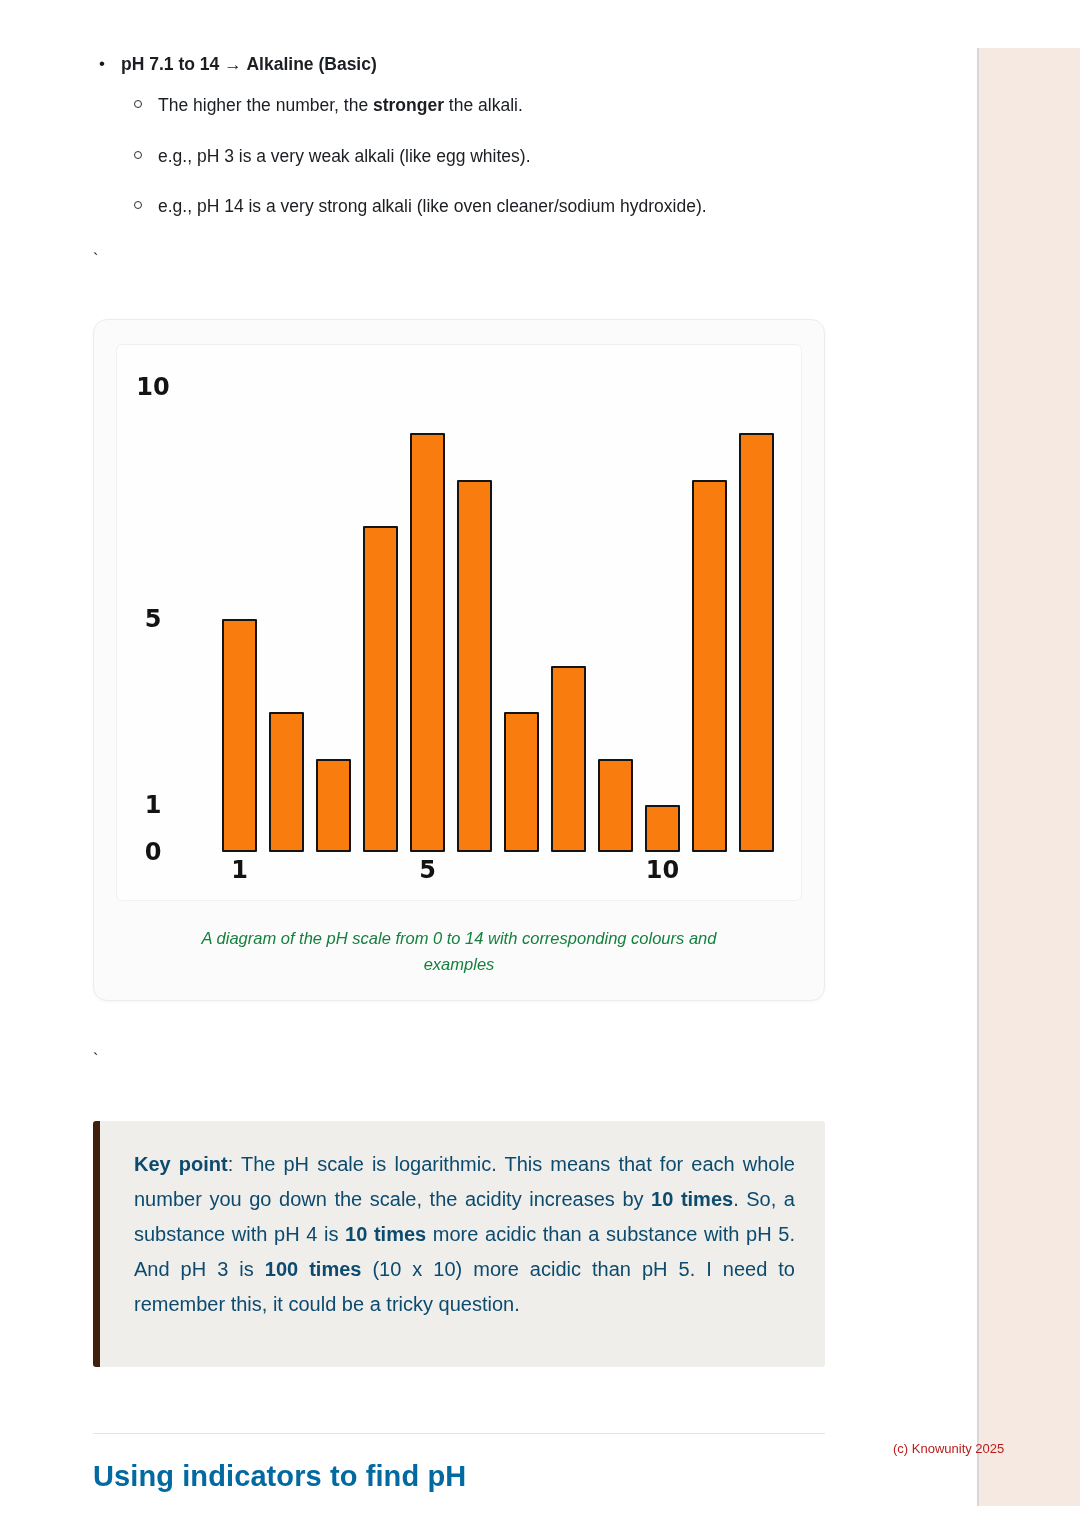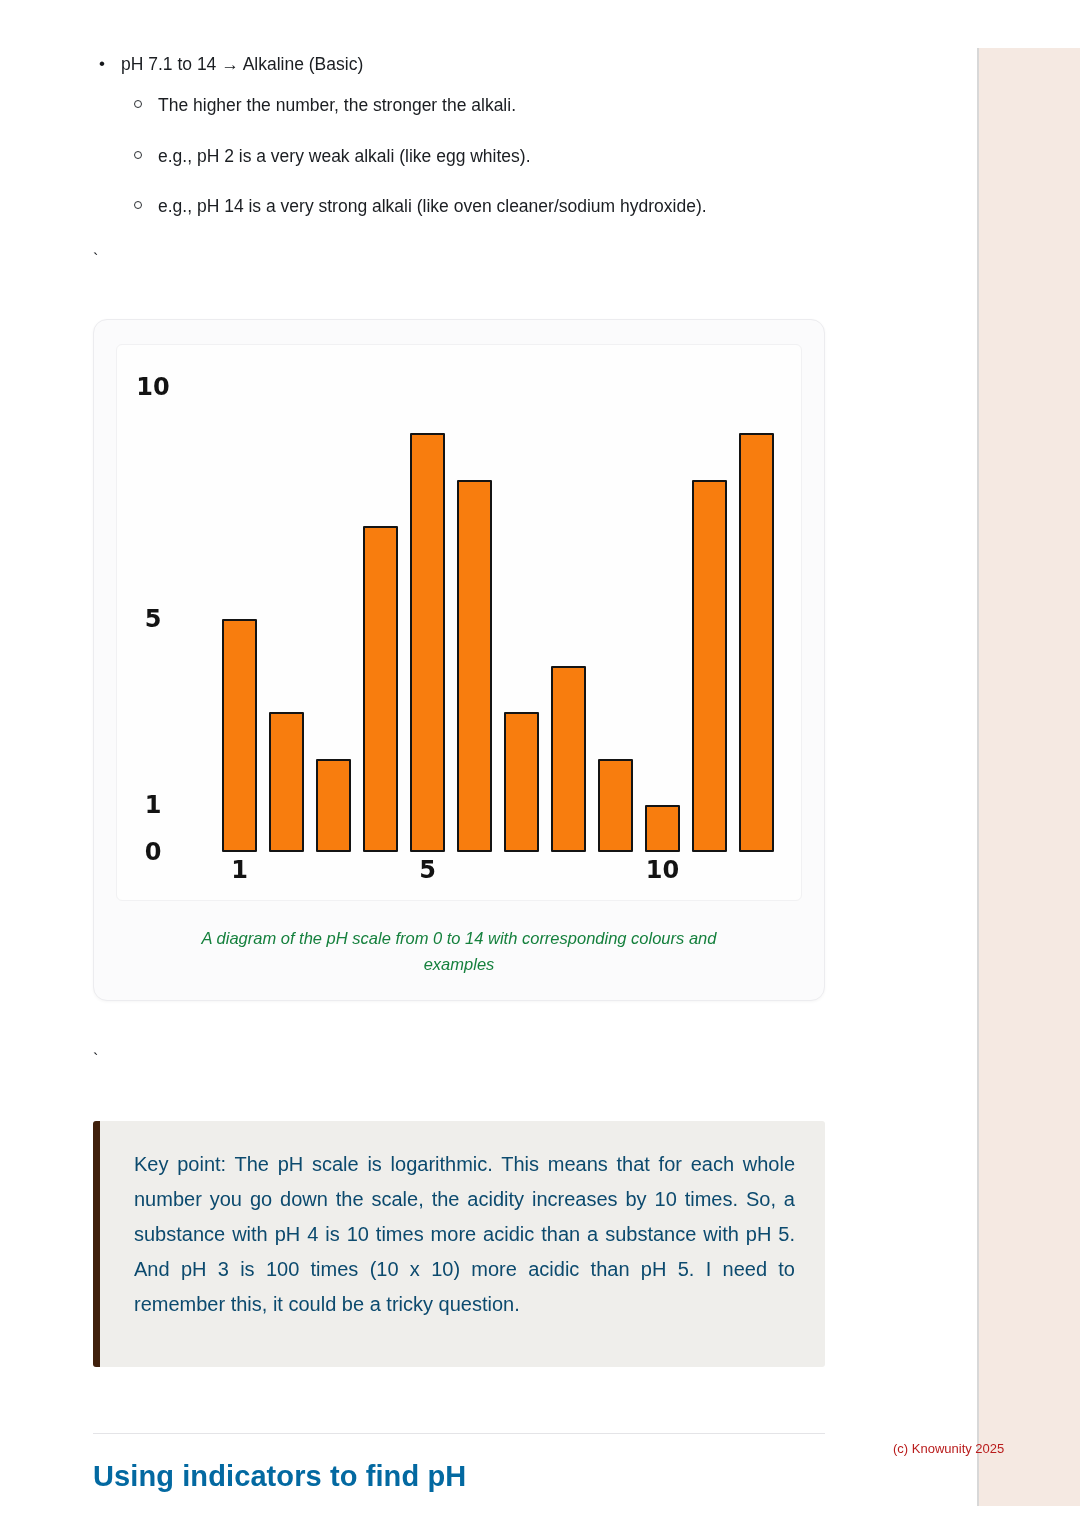--- a/index.html
+++ b/index.html
@@ -168,40 +168,40 @@
   }
   .copyright {
     position:absolute;
     left:893px; top:1441px;
     font-size:13px;
     color:#b91c1c;
     z-index:2;
     white-space:nowrap;
   }
 
-  strong { font-weight:400;margin-top:33px; }
+  strong { font-weight:700;margin-top:33px; }
 </style>
 </head>
 <body>
 
 <div class="content">
 
   <div>
     <div class="li-main">
       <span class="bullet-dot"></span>
       <span class="txt"><strong>pH 7.1 to 14 </strong><span>→ </span><strong>Alkaline (Basic)</strong></span>
     </div>
     <div class="sub-list">
       <div class="li-sub">
         <span class="circle-marker"></span>
         <span><span>The higher the number, the </span><strong>stronger</strong><span> the alkali.</span></span>
       </div>
       <div class="li-sub">
         <span class="circle-marker"></span>
-        <span><span>e.g., pH 2 is a very weak alkali (like egg whites).</span></span>
+        <span><span>e.g., pH 3 is a very weak alkali (like egg whites).</span></span>
       </div>
       <div class="li-sub">
         <span class="circle-marker"></span>
         <span><span>e.g., pH 14 is a very strong alkali (like oven cleaner/sodium hydroxide).</span></span>
       </div>
     </div>
   </div>
 
   <div class="stray">`</div>
 

